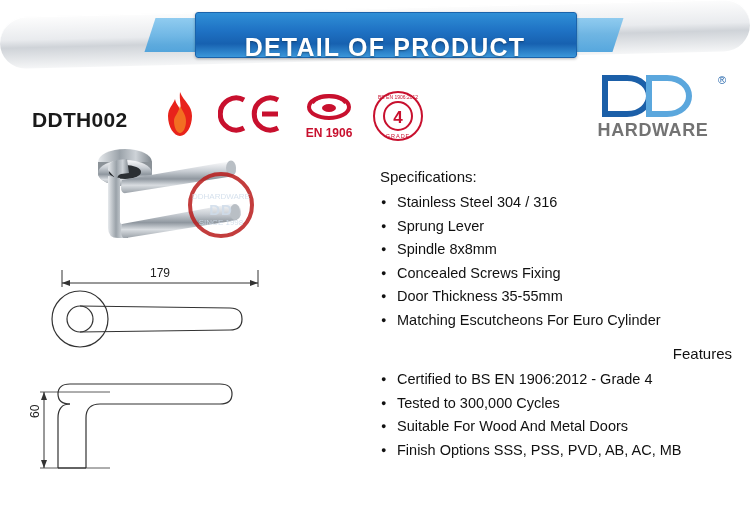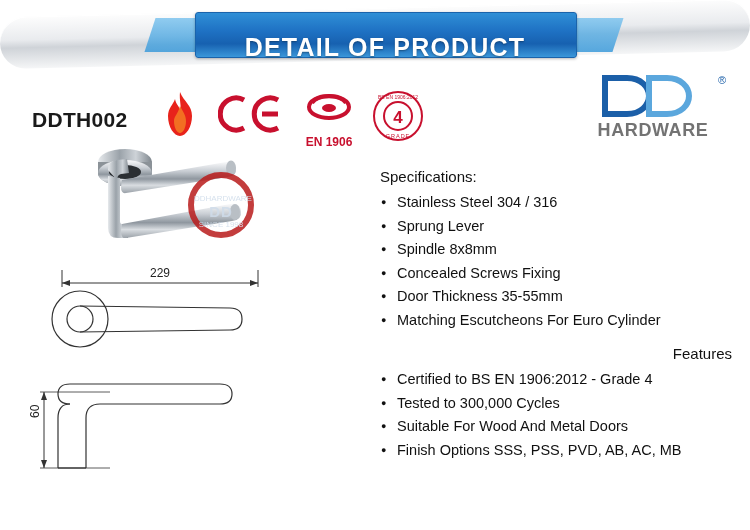--- a/index.html
+++ b/index.html
@@ -123,21 +123,21 @@
     left: 148px;
     top: 2px;
     width: 62px;
     height: 48px;
     text-align: center;
   }
   .cert-en-label {
     font-size: 12px;
     font-weight: bold;
     color: #c8102e;
-    margin-top: 9px;
+    margin-top: 0;
   }
   .cert-grade {
     position: absolute;
     left: 222px;
     top: 2px;
     width: 52px;
     height: 52px;
   }
 
   
@@ -174,21 +174,21 @@
     top: 140px;
     width: 320px;
     height: 140px;
   }
   .watermark {
     position: absolute;
     left: 188px;
     top: 172px;
     width: 66px;
     height: 66px;
-    border: 6px solid #b91c1c;
+    border: 4px solid #b91c1c;
     border-radius: 50%;
     color: #cfdcea;
     font-size: 8px;
     text-align: center;
     line-height: 1.15;
     padding-top: 16px;
     box-sizing: border-box;
     opacity: 0.85;
   }
   .watermark b {
@@ -384,21 +384,21 @@
     </svg>
   </div>
 
   <div class="watermark">
     <span>DDHARDWARE</span>
     <b>DD</b>
     <span>SINCE 1998</span>
   </div>
 
   <div class="dim-top">
-    <div class="dim-top-label">229</div>
+    <div class="dim-top-label">179</div>
     <svg width="200" height="22" viewBox="0 0 200 22" style="position:absolute;left:0;top:0;">
       <line x1="2" y1="4" x2="2" y2="21" stroke="#333" stroke-width="1"></line>
       <line x1="198" y1="4" x2="198" y2="21" stroke="#333" stroke-width="1"></line>
       <line x1="2" y1="17" x2="198" y2="17" stroke="#333" stroke-width="1"></line>
       <path d="M2 17 L10 14 L10 20 Z" fill="#333"></path>
       <path d="M198 17 L190 14 L190 20 Z" fill="#333"></path>
     </svg>
   </div>
 
   <div class="draw1">

